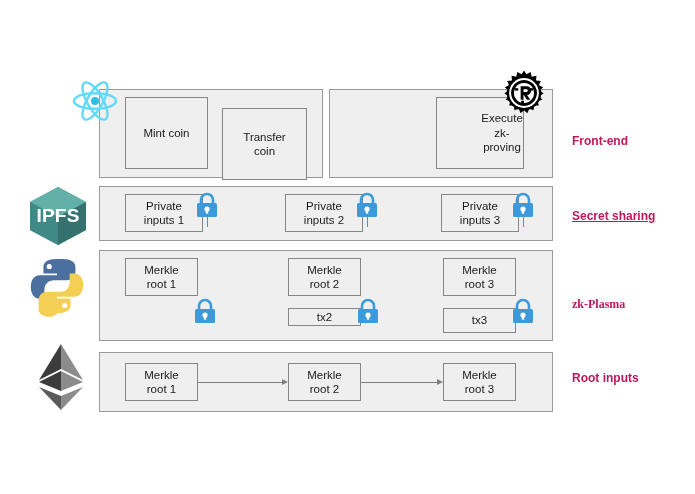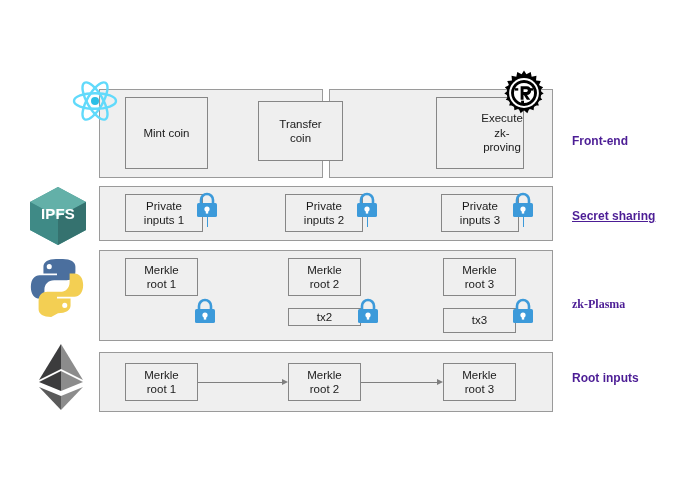--- a/index.html
+++ b/index.html
@@ -36,21 +36,21 @@
     color: #1a1a1a;
     line-height: 1.25;
     white-space: pre-line;
   }
 
   
   .caption {
     position: absolute;
     font-size: 12px;
     font-weight: bold;
-    color: #4c1d95;
+    color: #be185d;
     white-space: nowrap;
   }
 
   
   .arrow-line {
     position: absolute;
     height: 1px;
     background: #7f7f7f;
   }
   .arrow-head {
@@ -85,21 +85,21 @@
 </style>
 </head>
 <body>
 
 <div id="canvas">
 
   <div class="band" style="left:99px; top:89px; width:224px; height:89px;"></div>
   <div class="band" style="left:329px; top:89px; width:224px; height:89px;"></div>
 
   <div class="node" style="left:125px; top:97px; width:83px; height:72px;">Mint coin</div>
-  <div class="node" style="left:222px; top:101px; width:85px; height:60px;margin-left:36px;">Transfer
+  <div class="node" style="left:222px; top:108px; width:85px; height:72px;">Transfer
 coin</div>
   <div class="node" style="left:436px; top:97px; width:88px; height:72px;padding-left:44px;">Execute
 zk-proving</div>
 
   <div class="caption" style="left:572px; top:134px;">Front-end</div>
 
   <div class="logo" style="left:72px; top:80px; width:46px; height:42px;">
     <svg width="46" height="42" viewBox="0 0 46 42">
       <ellipse cx="23" cy="21" rx="21" ry="7.8" fill="none" stroke="#61dafb" stroke-width="2.4"></ellipse>
       <ellipse cx="23" cy="21" rx="21" ry="7.8" fill="none" stroke="#61dafb" stroke-width="2.4" transform="rotate(60 23 21)"></ellipse>
@@ -170,21 +170,21 @@
 
   <div class="caption" style="left:572px; top:209px;text-decoration:underline;">Secret sharing</div>
 
   <div class="logo" style="left:26px; top:185px; width:64px; height:62px;">
     <svg width="64" height="62" viewBox="0 0 64 62">
       <polygon points="32,2 60,17 60,45 32,60 4,45 4,17" fill="#4c9b95"></polygon>
       <polygon points="32,2 60,17 32,32 4,17" fill="#63b0a8"></polygon>
       <polygon points="4,17 32,32 32,60 4,45" fill="#3f8a86"></polygon>
       <polygon points="60,17 60,45 32,60 32,32" fill="#35726f"></polygon>
     </svg>
-    <div class="ipfs-text" style="top:20px; font-size:15px;">IPFS</div>
+    <div class="ipfs-text" style="top:20px; font-size:19px;">IPFS</div>
   </div>
 
   <div class="band" style="left:99px; top:250px; width:454px; height:91px;"></div>
 
   <div class="node" style="left:125px; top:258px; width:73px; height:38px;">Merkle
 root 1</div>
   <div class="node" style="left:288px; top:258px; width:73px; height:38px;">Merkle
 root 2</div>
   <div class="node" style="left:443px; top:258px; width:73px; height:38px;">Merkle
 root 3</div>

